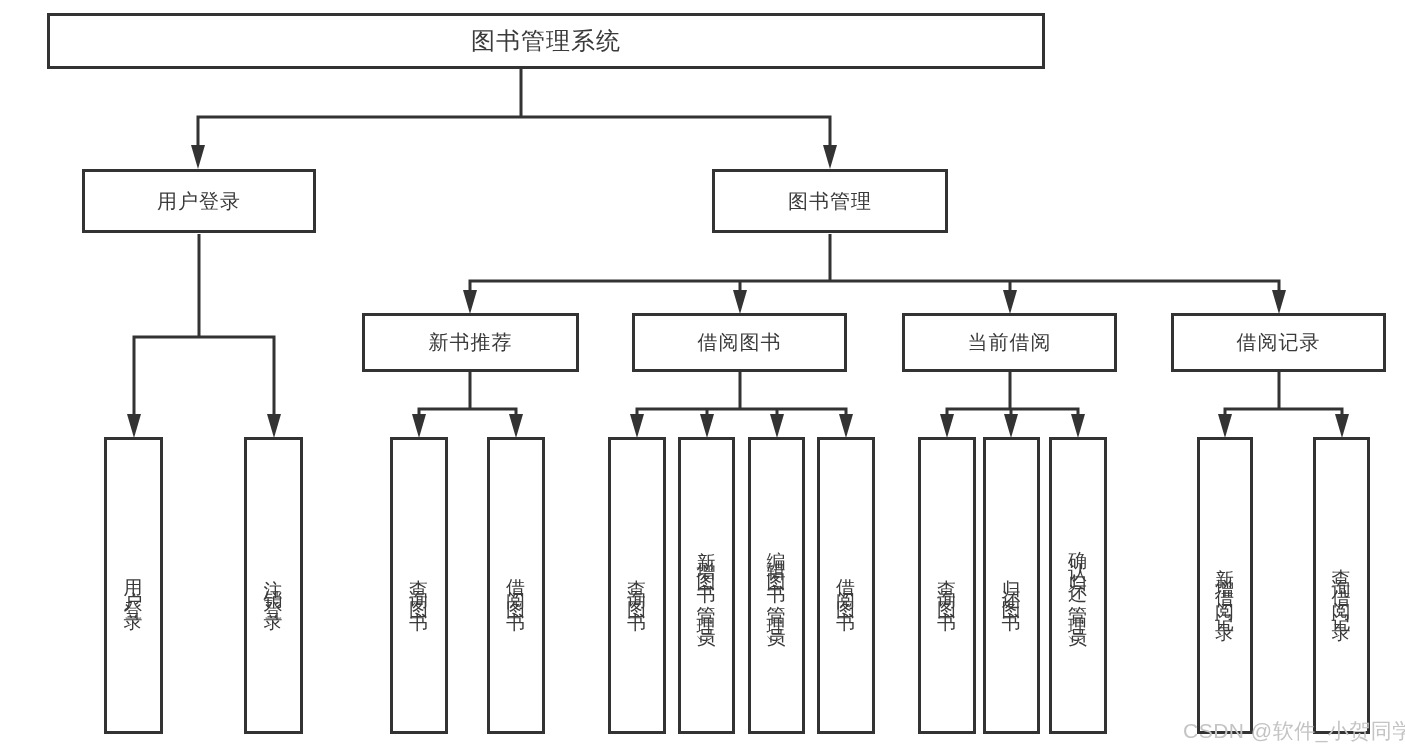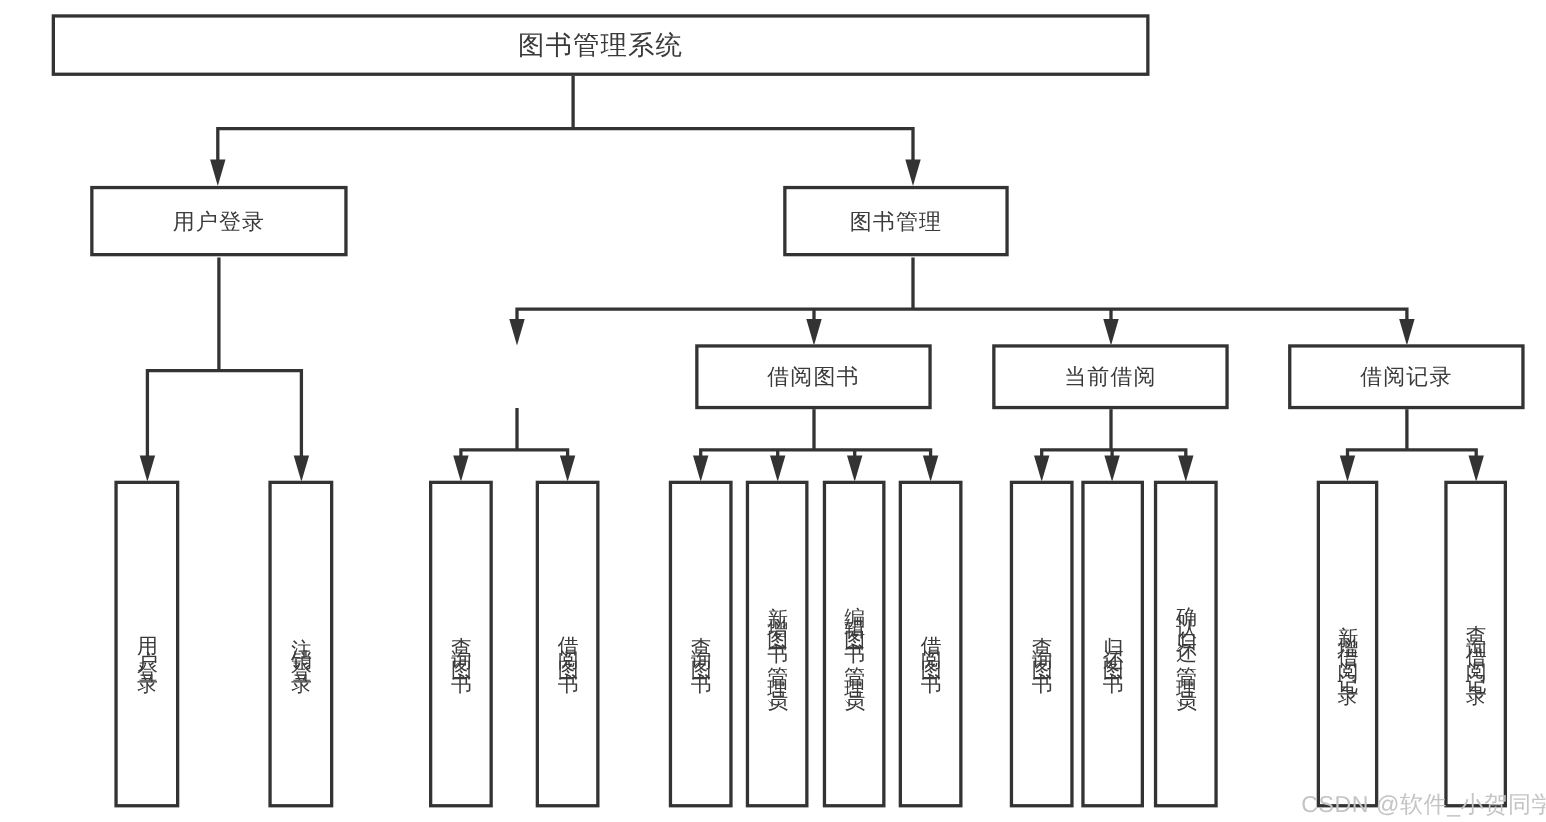--- a/index.html
+++ b/index.html
@@ -103,24 +103,27 @@
     </g>
   </svg>
 
   <div class="node h" style="left:22px;top:13px;width:998px;height:56px;font-size:24px;margin-left:25px;">
     <span>图书管理系统</span>
   </div>
 
   <div class="node h" style="left:82px;top:169px;width:234px;height:64px;">
     <span>用户登录</span>
   </div>
-  <div class="node h" style="left:712px;top:169px;width:205px;height:64px;">
+  <div class="node h" style="left:712px;top:169px;width:236px;height:64px;">
     <span>图书管理</span>
   </div>
 
+  <div class="node h" style="left:362px;top:313px;width:217px;height:59px;">
+    <span>新书推荐</span>
+  </div>
   <div class="node h" style="left:632px;top:313px;width:215px;height:59px;">
     <span>借阅图书</span>
   </div>
   <div class="node h" style="left:1171px;top:313px;width:215px;height:59px;">
     <span>借阅记录</span>
   </div>
   <div class="node h" style="left:902px;top:313px;width:215px;height:59px;">
     <span>当前借阅</span>
   </div>
 

